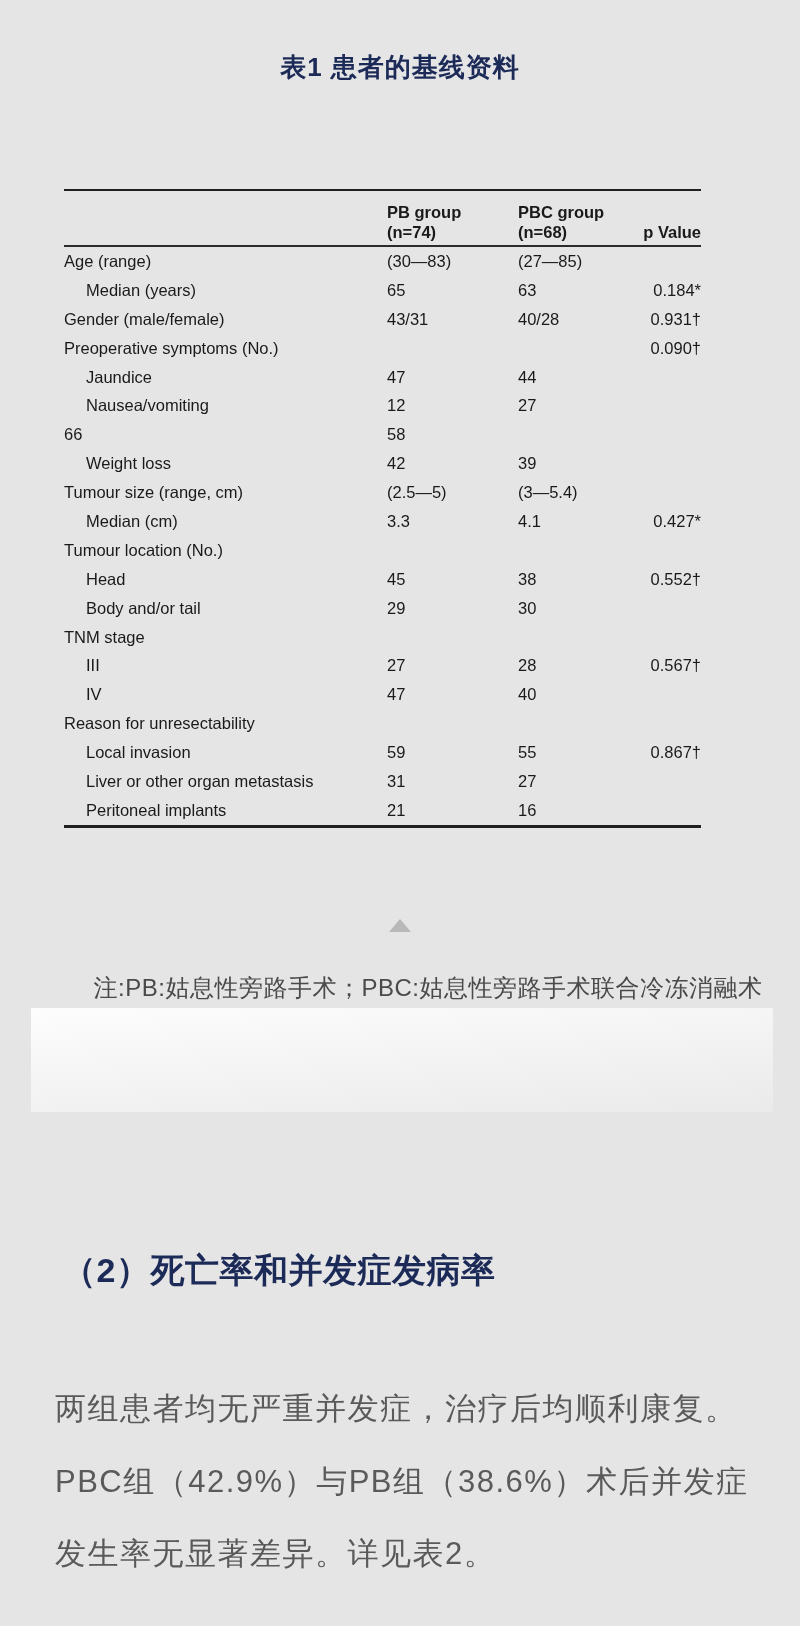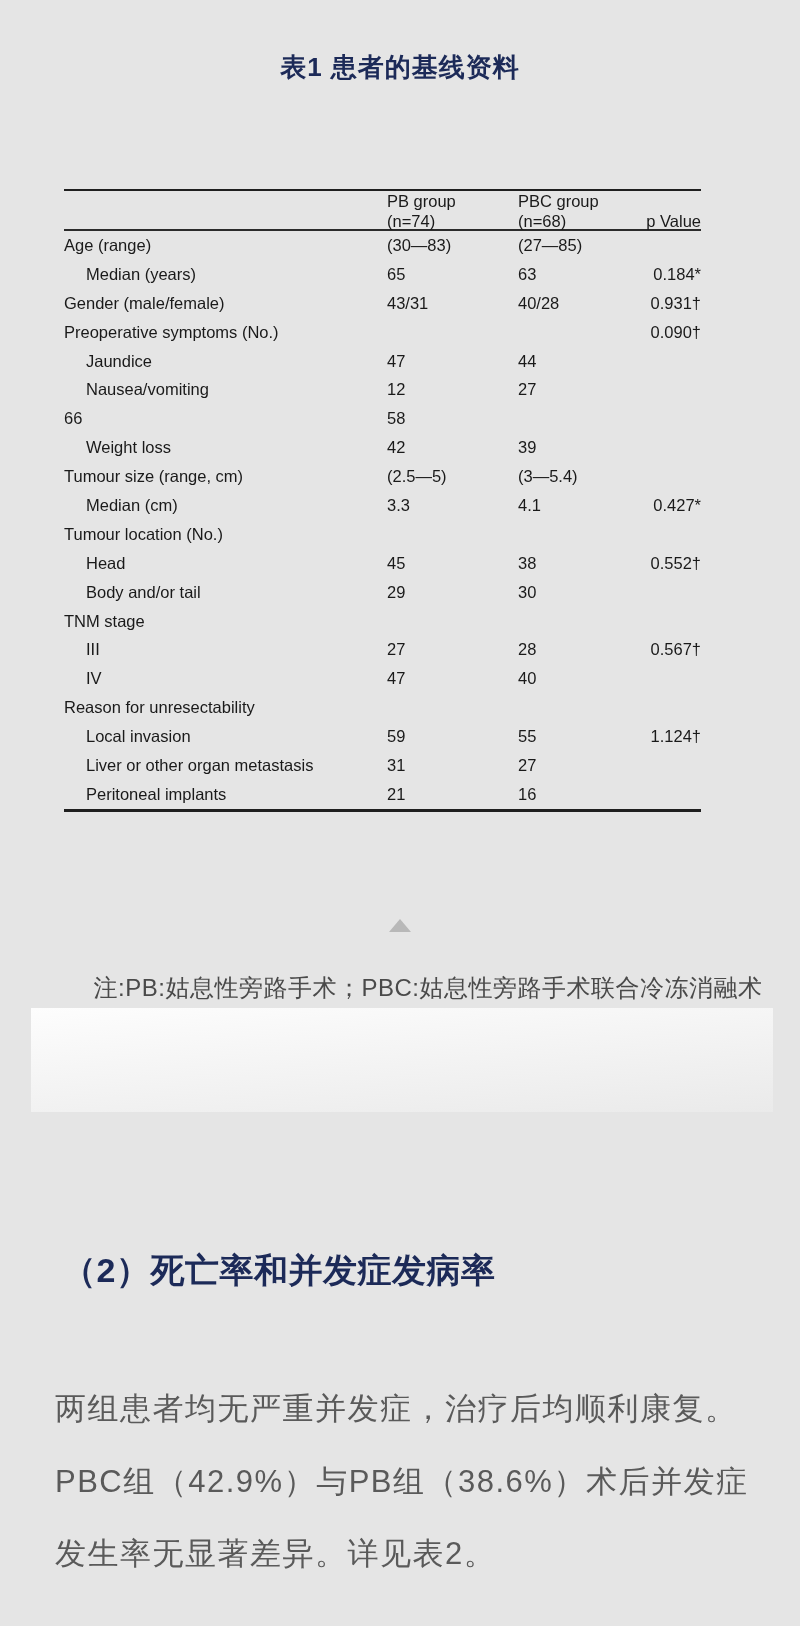--- a/index.html
+++ b/index.html
@@ -24,24 +24,24 @@
     position:absolute;top:189px;left:64px;width:637px;
     border-top:2px solid #1f1f1f;
     border-bottom:3px solid #1f1f1f;
     color:var(--table-text,#1a1a1a);
     font-size:16.5px;
   }
   .thead{
     display:grid;
     grid-template-columns:323px 131px 122px 61px;
     align-items:end;
-    height:40px;
+    height:56px;
     border-bottom:2px solid #2b2b2b;
     box-sizing:border-box;
-    font-weight:normal;
+    font-weight:bold;
     padding-bottom:3px;
   }
   .thead .grp span{display:block;line-height:20px;}
   .thead .pv{text-align:right;line-height:20px;}
   .trow{
     display:grid;
     grid-template-columns:323px 131px 122px 61px;
     height:28.9px;
     line-height:28.9px;
     white-space:nowrap;
@@ -212,21 +212,21 @@
         <div class="trow">
       <div class="c label">Reason for unresectability</div>
       <div class="c v"></div>
       <div class="c v"></div>
       <div class="c p"></div>
     </div>
         <div class="trow indent">
       <div class="c label">Local invasion</div>
       <div class="c v">59</div>
       <div class="c v">55</div>
-      <div class="c p">1.124†</div>
+      <div class="c p">0.867†</div>
     </div>
         <div class="trow indent">
       <div class="c label">Liver or other organ metastasis</div>
       <div class="c v">31</div>
       <div class="c v">27</div>
       <div class="c p"></div>
     </div>
         <div class="trow indent">
       <div class="c label">Peritoneal implants</div>
       <div class="c v">21</div>

